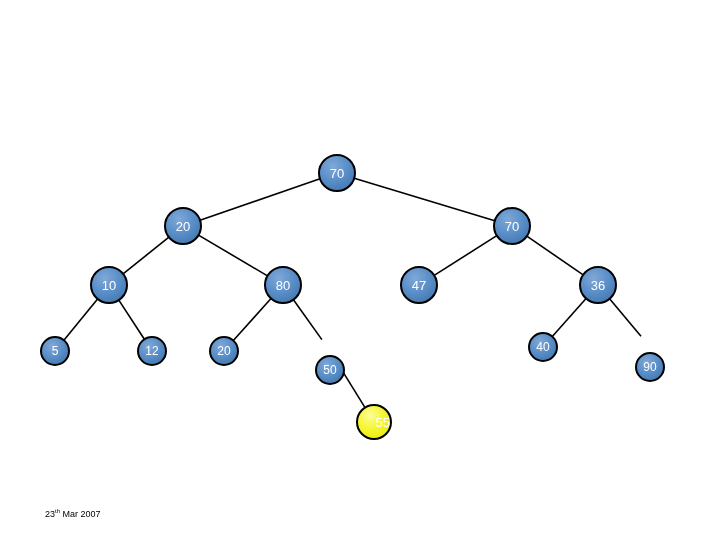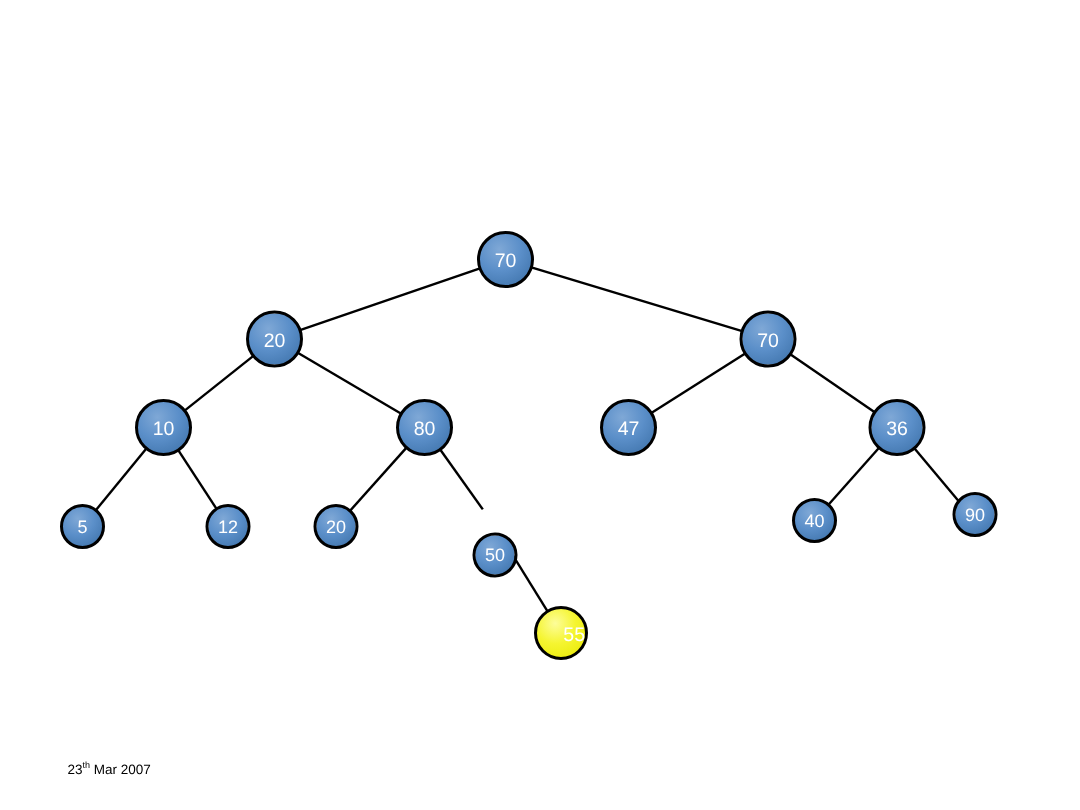--- a/index.html
+++ b/index.html
@@ -124,21 +124,21 @@
       </div>
       <div class="node blue" style="left: 209px; top: 336px; width: 30px; height: 30px; font-size: 12px;">
         <span>20</span>
       </div>
       <div class="node blue" style="left: 315px; top: 355px; width: 30px; height: 30px; font-size: 12px;">
         <span>50</span>
       </div>
       <div class="node blue" style="left: 528px; top: 332px; width: 30px; height: 30px; font-size: 12px;">
         <span>40</span>
       </div>
-      <div class="node blue" style="left: 635px; top: 328px; width: 30px; height: 30px; font-size: 12px;">
+      <div class="node blue" style="left: 635px; top: 352px; width: 30px; height: 30px; font-size: 12px;">
         <span>90</span>
       </div>
       <div class="node yellow" style="left: 356px; top: 404px; width: 36px; height: 36px; font-size: 13px; justify-content: flex-end;">
         <span>55</span>
       </div>
     </div>
 
   <div id="footer-date"><span>23</span><sup>th</sup><span> Mar 2007</span></div>
 
 </div>

